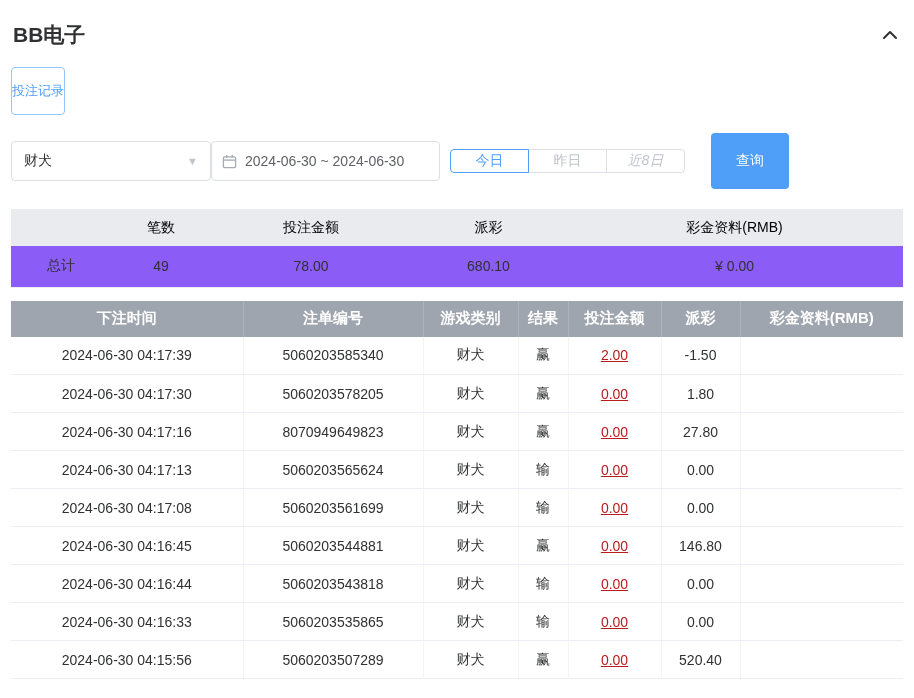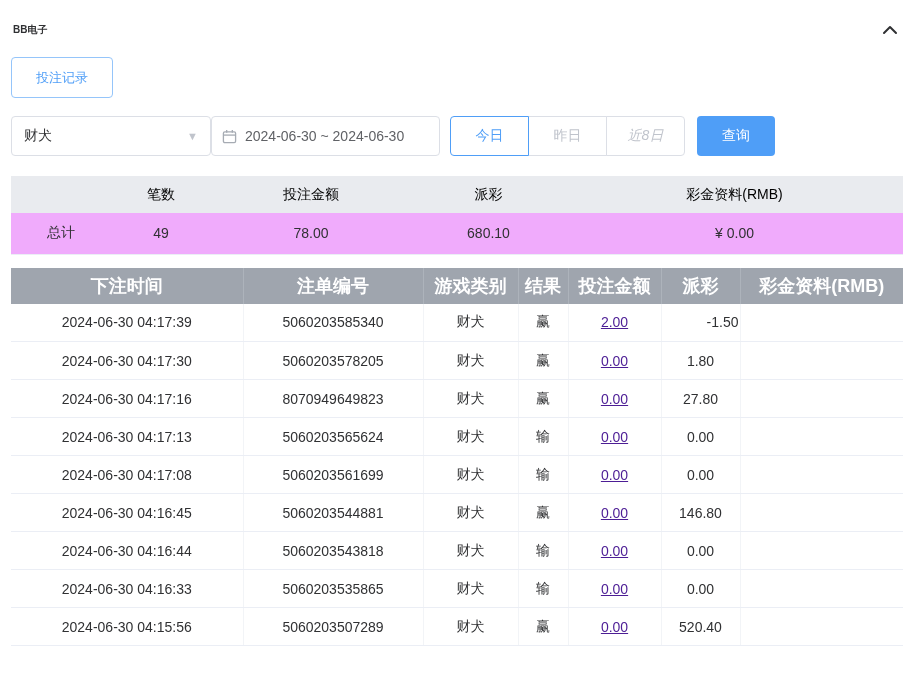--- a/index.html
+++ b/index.html
@@ -10,27 +10,27 @@
     font-family: "Liberation Sans", sans-serif;
     color: #303133;
   }
   .page { padding: 0 11px; }
 
   
   .panel-header {
     display: flex; justify-content: space-between; align-items: center;
     padding: 21px 2px 16px 2px;
   }
-  .title { font-size: 10px; font-weight: bold; color: #303133; }
+  .title { font-size: 21px; font-weight: bold; color: #303133; }
   .chevron { cursor: pointer; display: inline-flex; padding: 2px; }
 
   
   .tabs { display: flex; gap: 10px; margin: 2px 0 18px 0; }
   .tab {
-    height: 41px; padding: 0 24px; font-size: 13px;
+    height: 48px; padding: 0 0; font-size: 13px;
     border: 1px solid #dcdfe6; border-radius: 4px;
     background: #fff; color: #606266; cursor: pointer;
     font-family: "Liberation Sans", sans-serif;
   }
   .tab.active { color: #4f9ef7; border-color: #95c5fa; }
 
   
   .filters { display: flex; align-items: center; margin-bottom: 20px; }
   .select {
     width: 200px; height: 40px; border: 1px solid #dcdfe6; border-radius: 4px;
@@ -39,70 +39,70 @@
   }
   .select .arrow { color: #c0c4cc; font-size: 11px; }
   .date-input {
     width: 229px; height: 40px; border: 1px solid #dcdfe6; border-radius: 4px;
     display: flex; align-items: center; gap: 8px;
     padding: 0 10px; 
     font-size: 14px; color: #606266; cursor: pointer; background: #fff;
   }
   .btn-group { display: flex; margin-left: 10px; }
   .btn-group button {
-    width: 79px; height: 40px; background: #fff;
+    width: 79px; height: 24px; background: #fff;
     border: 1px solid #dcdfe6; margin-left: -1px;
     font-size: 14px; color: #c0c4cc; cursor: pointer;
     font-family: "Liberation Sans", sans-serif;
   }
   .btn-group button:first-child { border-radius: 4px 0 0 4px; margin-left: 0; }
   .btn-group button:last-child { border-radius: 0 4px 4px 0; font-style: italic; }
   .btn-group button.active { color: #4f9ef7; border-color: #4f9ef7; position: relative; z-index: 1; }
   .search-btn {
-    margin-left: 12px; width: 78px; height: 40px;
+    margin-left: 26px; width: 78px; height: 56px;
     background: #4f9ef7; color: #fff; border: none; border-radius: 4px;
     font-size: 14px; cursor: pointer;
     font-family: "Liberation Sans", sans-serif;
   }
 
   
   .summary-table {
     width: 100%; border-collapse: collapse;
     font-size: 14px; margin-bottom: 13px; table-layout: fixed;
   }
   .summary-table th {
     background: #e9ebef; height: 37px; font-weight: 400;
     color: #000000; text-align: center;
   }
   .summary-table td {
     height: 41px; text-align: center;
-    border-bottom: 1px solid #ebeef5; background: #f0abfc;
+    border-bottom: 1px solid #ebeef5; background: #8b5cf6;
   }
 
   
   .bet-table {
     width: 100%; border-collapse: collapse;
     font-size: 14px; text-align: center; table-layout: fixed;
   }
   .bet-table th {
     background: #9fa5ae; color: #fff; height: 36px;
-    font-weight: bold; font-size: 18px;
+    font-weight: bold; font-size: 15px;
     border-right: 1px solid #adb3bb;
     margin-top: 35px;
   }
   .bet-table th:last-child { border-right: none; }
   .bet-table td {
     height: 38px; background: #fff;
     border-bottom: 1px solid #ebeef5;
     border-right: 1px solid #f2f4f7;
     color: #303133;
   }
   .bet-table td:last-child { border-right: none; }
-  .bet-link { color: #4c1d95; text-decoration: underline; cursor: pointer; }
-  .neg { color: #f25c5c; text-align: right; }
+  .bet-link { color: #b91c1c; text-decoration: underline; cursor: pointer; }
+  .neg { color: #f25c5c; }
 </style>
 </head>
 <body>
 
 <div class="page">
 
   <div class="panel-header">
     <span class="title">BB电子</span>
     <span class="chevron">
       <svg width="18" height="14" viewBox="0 0 18 14">

